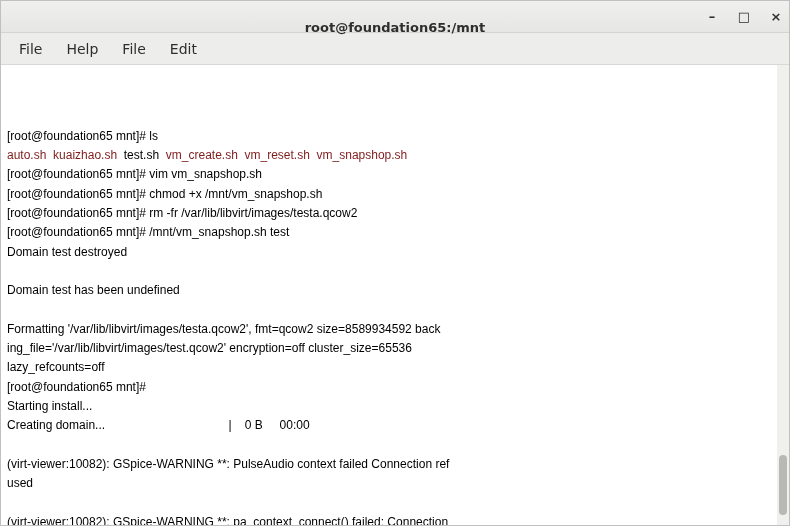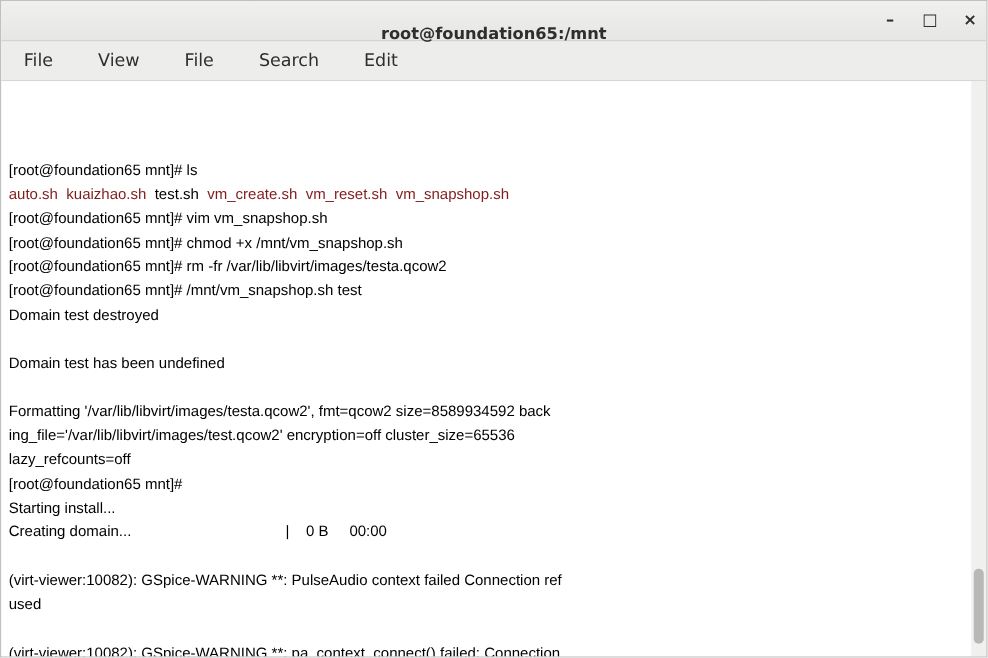--- a/index.html
+++ b/index.html
@@ -42,21 +42,21 @@
     width: 14px;
     text-align: center;
     font-weight: bold;
   }
   .menubar {
     height: 32px;
     background: #ededec;
     display: flex;
     align-items: center;
     padding: 0 6px;
-    gap: 12px;
+    gap: 0;
     border-bottom: 1px solid #d8d8d6;
   }
   .menubar-item {
     padding: 4px 12px;
     font-size: 14px;
     color: #2e2e2e;
     cursor: pointer;
   }
   .term-wrap {
     display: flex;
@@ -95,23 +95,22 @@
   <span class="titlebar-title">root@foundation65:/mnt</span>
   <div class="window-controls">
     <span>–</span>
     <span>□</span>
     <span>×</span>
   </div>
 </div>
 
 <div class="menubar">
   <div class="menubar-item">File</div>
-  <div class="menubar-item">View</div>
+  <div class="menubar-item">Help</div>
   <div class="menubar-item">File</div>
-  <div class="menubar-item">Search</div>
   <div class="menubar-item">Edit</div>
 </div>
 
 <div class="term-wrap">
   <div class="terminal"><div class="blank"></div><div class="blank"></div><div class="blank"></div><div><span>[root@foundation65 mnt]# </span><span>ls</span></div><div><span class="g">auto.sh</span>  <span class="g">kuaizhao.sh</span>  <span>test.sh</span>  <span class="g">vm_create.sh</span>  <span class="g">vm_reset.sh</span>  <span class="g">vm_snapshop.sh</span></div><div><span>[root@foundation65 mnt]# </span><span>vim vm_snapshop.sh</span></div><div><span>[root@foundation65 mnt]# </span><span>chmod +x /mnt/vm_snapshop.sh</span></div><div><span>[root@foundation65 mnt]# </span><span>rm -fr /var/lib/libvirt/images/testa.qcow2</span></div><div><span>[root@foundation65 mnt]# </span><span>/mnt/vm_snapshop.sh test</span></div><div><span>Domain test destroyed</span></div><div class="blank"></div><div><span>Domain test has been undefined</span></div><div class="blank"></div><div><span>Formatting '/var/lib/libvirt/images/testa.qcow2', fmt=qcow2 size=8589934592 back</span></div><div><span>ing_file='/var/lib/libvirt/images/test.qcow2' encryption=off cluster_size=65536 </span></div><div><span>lazy_refcounts=off</span></div><div><span>[root@foundation65 mnt]# </span></div><div><span>Starting install...</span></div><div><span>Creating domain...                                     |    0 B     00:00     </span></div><div class="blank"></div><div><span>(virt-viewer:10082): GSpice-WARNING **: PulseAudio context failed Connection ref</span></div><div><span>used</span></div><div class="blank"></div><div><span>(virt-viewer:10082): GSpice-WARNING **: pa_context_connect() failed: Connection </span></div></div>
   <div class="scrollbar">
     <div class="scroll-thumb" style="top:390px;height:60px;"></div>
   </div>
 </div>
 

